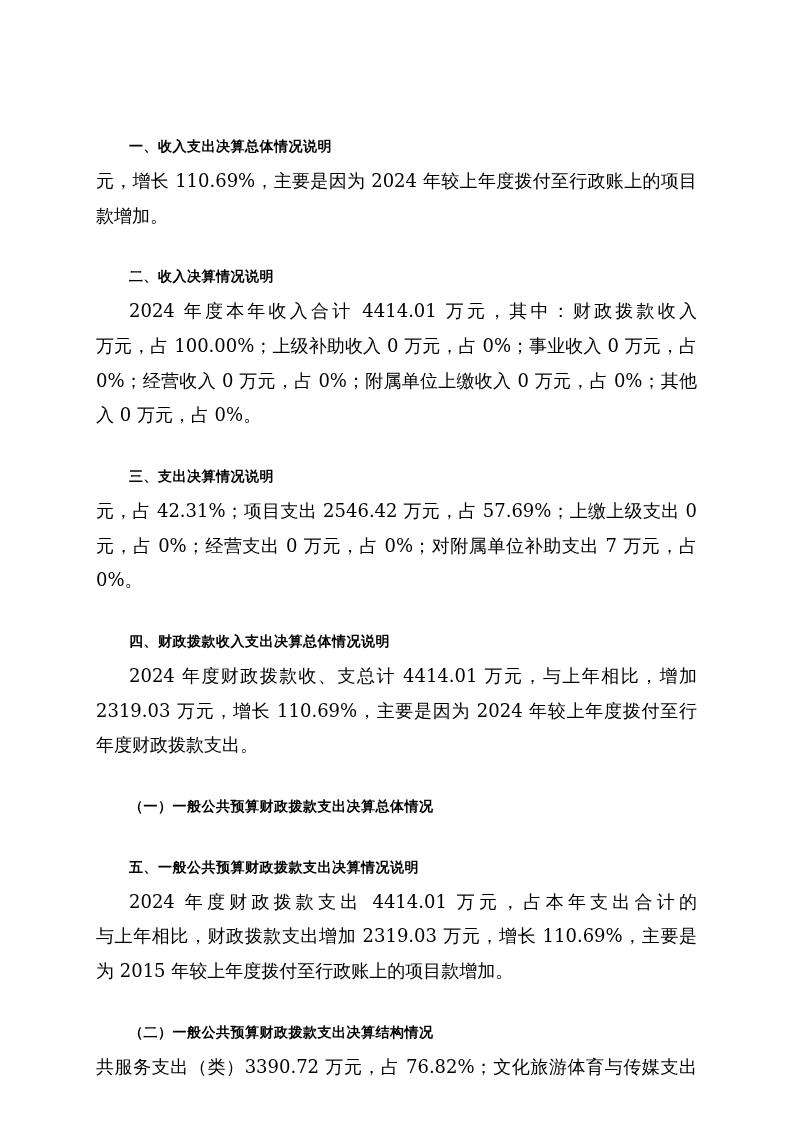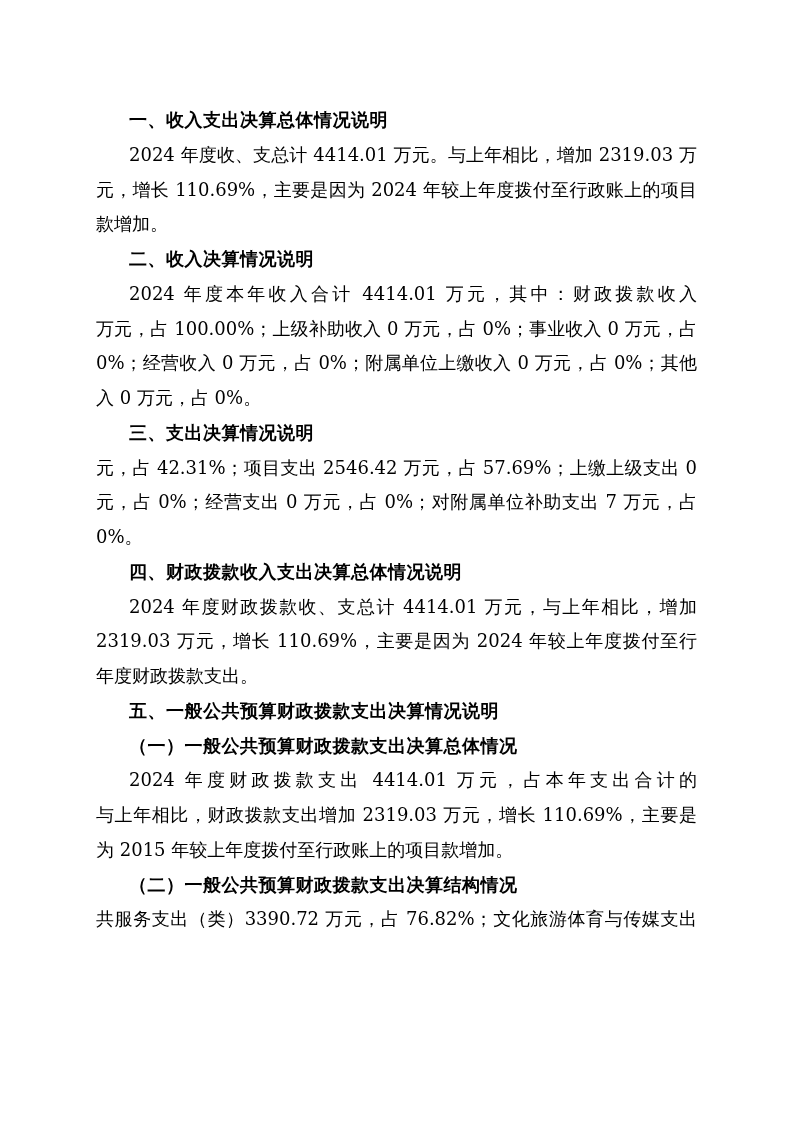--- a/index.html
+++ b/index.html
@@ -39,57 +39,57 @@
   }
   .ind {
     text-indent: 33px;
   }
   .h {
     height: 34.75px;
     line-height: 34.75px;
     overflow: hidden;
     font-family: "Liberation Sans", "DejaVu Sans", sans-serif;
     font-weight: bold;
-    font-size: 18px;
+    font-size: 14px;
     text-align: right;
     text-align-last: left;
     text-indent: 33px;
     letter-spacing: 0.5px;
+    margin-top: 26px;
   }
 </style>
 </head>
 <body>
 
 <div class="page">
   <div class="content">
 
     <div class="h">一、收入支出决算总体情况说明</div>
-    <div class="ln ind">2024 年度收、支总计 4414.01 万元。与上年相比，增加 2319.03 万</div>
     <div class="ln">元，增长 110.69%，主要是因为 2024 年较上年度拨付至行政账上的项目</div>
     <div class="ln endl">款增加。</div>
 
     <div class="h">二、收入决算情况说明</div>
     <div class="ln ind">2024 年度本年收入合计 4414.01 万元，其中：财政拨款收入 4414.01</div>
     <div class="ln">万元，占 100.00%；上级补助收入 0 万元，占 0%；事业收入 0 万元，占</div>
     <div class="ln">0%；经营收入 0 万元，占 0%；附属单位上缴收入 0 万元，占 0%；其他收</div>
     <div class="ln endl">入 0 万元，占 0%。</div>
 
     <div class="h">三、支出决算情况说明</div>
     <div class="ln">元，占 42.31%；项目支出 2546.42 万元，占 57.69%；上缴上级支出 0 万</div>
     <div class="ln">元，占 0%；经营支出 0 万元，占 0%；对附属单位补助支出 7 万元，占</div>
     <div class="ln endl">0%。</div>
 
     <div class="h">四、财政拨款收入支出决算总体情况说明</div>
     <div class="ln ind">2024 年度财政拨款收、支总计 4414.01 万元，与上年相比，增加</div>
     <div class="ln">2319.03 万元，增长 110.69%，主要是因为 2024 年较上年度拨付至行政账</div>
     <div class="ln endl">年度财政拨款支出。</div>
 
+    <div class="h">（一）一般公共预算财政拨款支出决算总体情况</div>
+
     <div class="h">五、一般公共预算财政拨款支出决算情况说明</div>
-
-    <div class="h">（一）一般公共预算财政拨款支出决算总体情况</div>
     <div class="ln ind">2024 年度财政拨款支出 4414.01 万元，占本年支出合计的 100.00%，</div>
     <div class="ln">与上年相比，财政拨款支出增加 2319.03 万元，增长 110.69%，主要是因</div>
     <div class="ln endl">为 2015 年较上年度拨付至行政账上的项目款增加。</div>
 
     <div class="h">（二）一般公共预算财政拨款支出决算结构情况</div>
     <div class="ln">共服务支出（类）3390.72 万元，占 76.82%；文化旅游体育与传媒支出</div>
 
   </div>
 </div>
 

